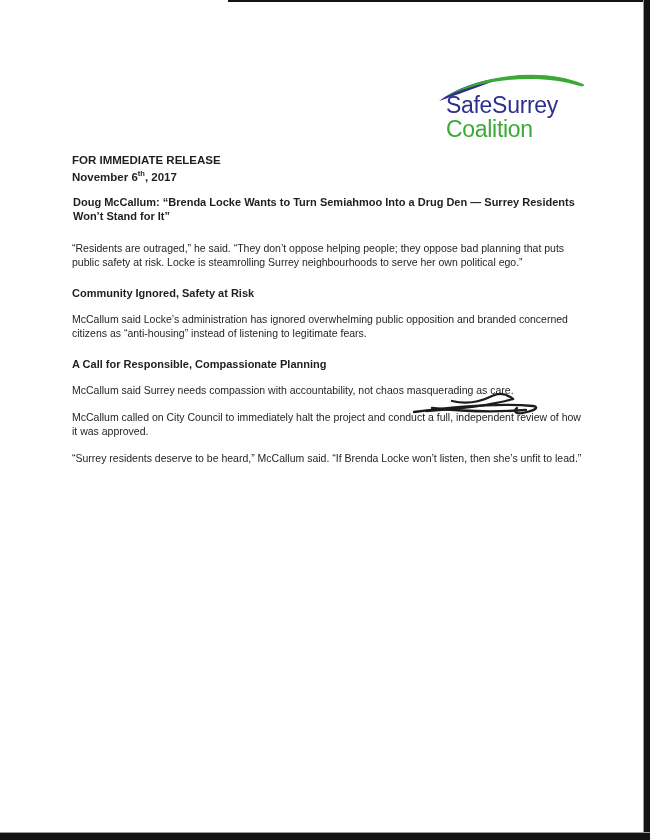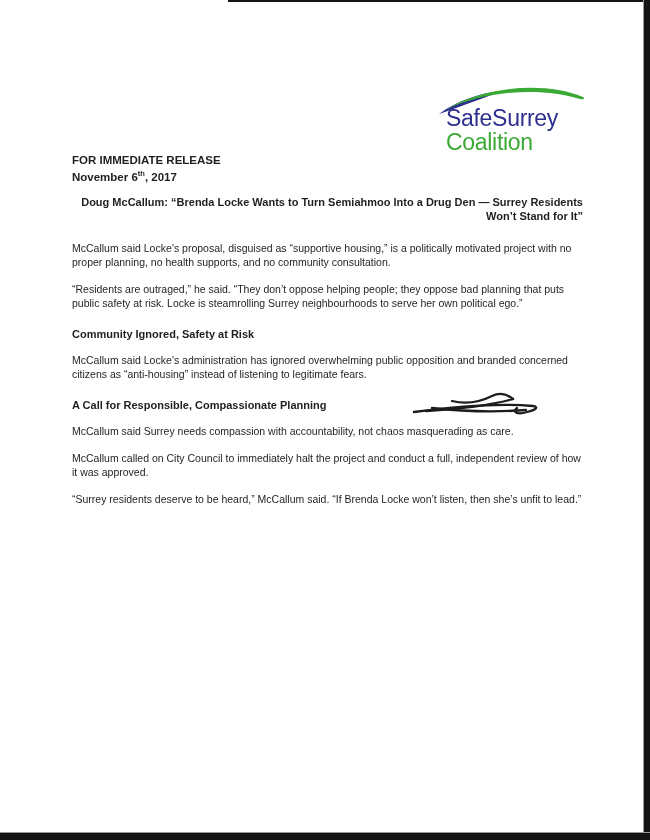--- a/index.html
+++ b/index.html
@@ -12,33 +12,33 @@
     overflow:hidden;
   }
   .page { position:absolute; inset:0; background:#ffffff; }
 
   
   .edge-top    { position:absolute; top:0; left:228px; right:0; height:2px; background:#141414; }
   .edge-right  { position:absolute; top:0; right:0; width:6px; height:100%; background:#141414; border-left:1px solid #9a9a9a; }
   .edge-bottom { position:absolute; bottom:0; left:0; width:100%; height:7px; background:#141414; border-top:1px solid #9a9a9a; }
 
   
-  .logo { position:absolute; left:437px; top:84px; width:150px; }
+  .logo { position:absolute; left:437px; top:71px; width:150px; }
   .logo svg.swoosh { display:block; width:150px; height:36px; }
   .logo .l1 { margin-top:-13px; padding-left:9px; font-size:23px; line-height:1.0; letter-spacing:-0.3px; }
   .logo .l2 { padding-left:9px; font-size:23px; line-height:1.0; letter-spacing:-0.3px; margin-top:1px; }
 
   
   .content { position:absolute; top:153px; left:72px; width:512px; }
   .release-label { font-weight:bold; font-size:11.5px; line-height:14px; }
   .release-date  { font-weight:bold; font-size:11.5px; line-height:14px; }
   .release-date sup { font-size:7.5px; }
   .headline {
     font-weight:bold; font-size:11px; line-height:14px;
-    text-align:right; max-width:510px;
+    text-align:left; max-width:510px;
     margin:11px auto 18px auto;
   }
   .para { font-size:10.5px; line-height:14px; margin:0 0 13px 0; }
   .subhead { font-weight:bold; font-size:11px; line-height:14px; padding-top:4px; margin:0 0 12px 0; }
 
   
   .scribble { position:absolute; top:0; left:0; width:650px; height:840px; pointer-events:none; }
 </style>
 </head>
 <body>
@@ -59,21 +59,20 @@
   </div>
 
   <div class="content">
     <div class="release-label">FOR IMMEDIATE RELEASE</div>
     <div class="release-date">
       <span>November 6</span><sup>th</sup><span>, 2017</span>
     </div>
 
     <div class="headline">Doug McCallum: “Brenda Locke Wants to Turn Semiahmoo Into a Drug Den — Surrey Residents Won’t Stand for It”</div>
 
-    <p class="para">McCallum said Locke’s proposal, disguised as “supportive housing,” is a politically motivated project with no proper planning, no health supports, and no community consultation.</p>
     <p class="para">“Residents are outraged,” he said. “They don’t oppose helping people; they oppose bad planning that puts public safety at risk. Locke is steamrolling Surrey neighbourhoods to serve her own political ego.”</p>
 
     <div class="subhead">Community Ignored, Safety at Risk</div>
     <p class="para">McCallum said Locke’s administration has ignored overwhelming public opposition and branded concerned citizens as “anti-housing” instead of listening to legitimate fears.</p>
 
     <div class="subhead">A Call for Responsible, Compassionate Planning</div>
     <p class="para">McCallum said Surrey needs compassion with accountability, not chaos masquerading as care.</p>
     <p class="para">McCallum called on City Council to immediately halt the project and conduct a full, independent review of how it was approved.</p>
     <p class="para">“Surrey residents deserve to be heard,” McCallum said. “If Brenda Locke won’t listen, then she’s unfit to lead.”</p>
   </div>

